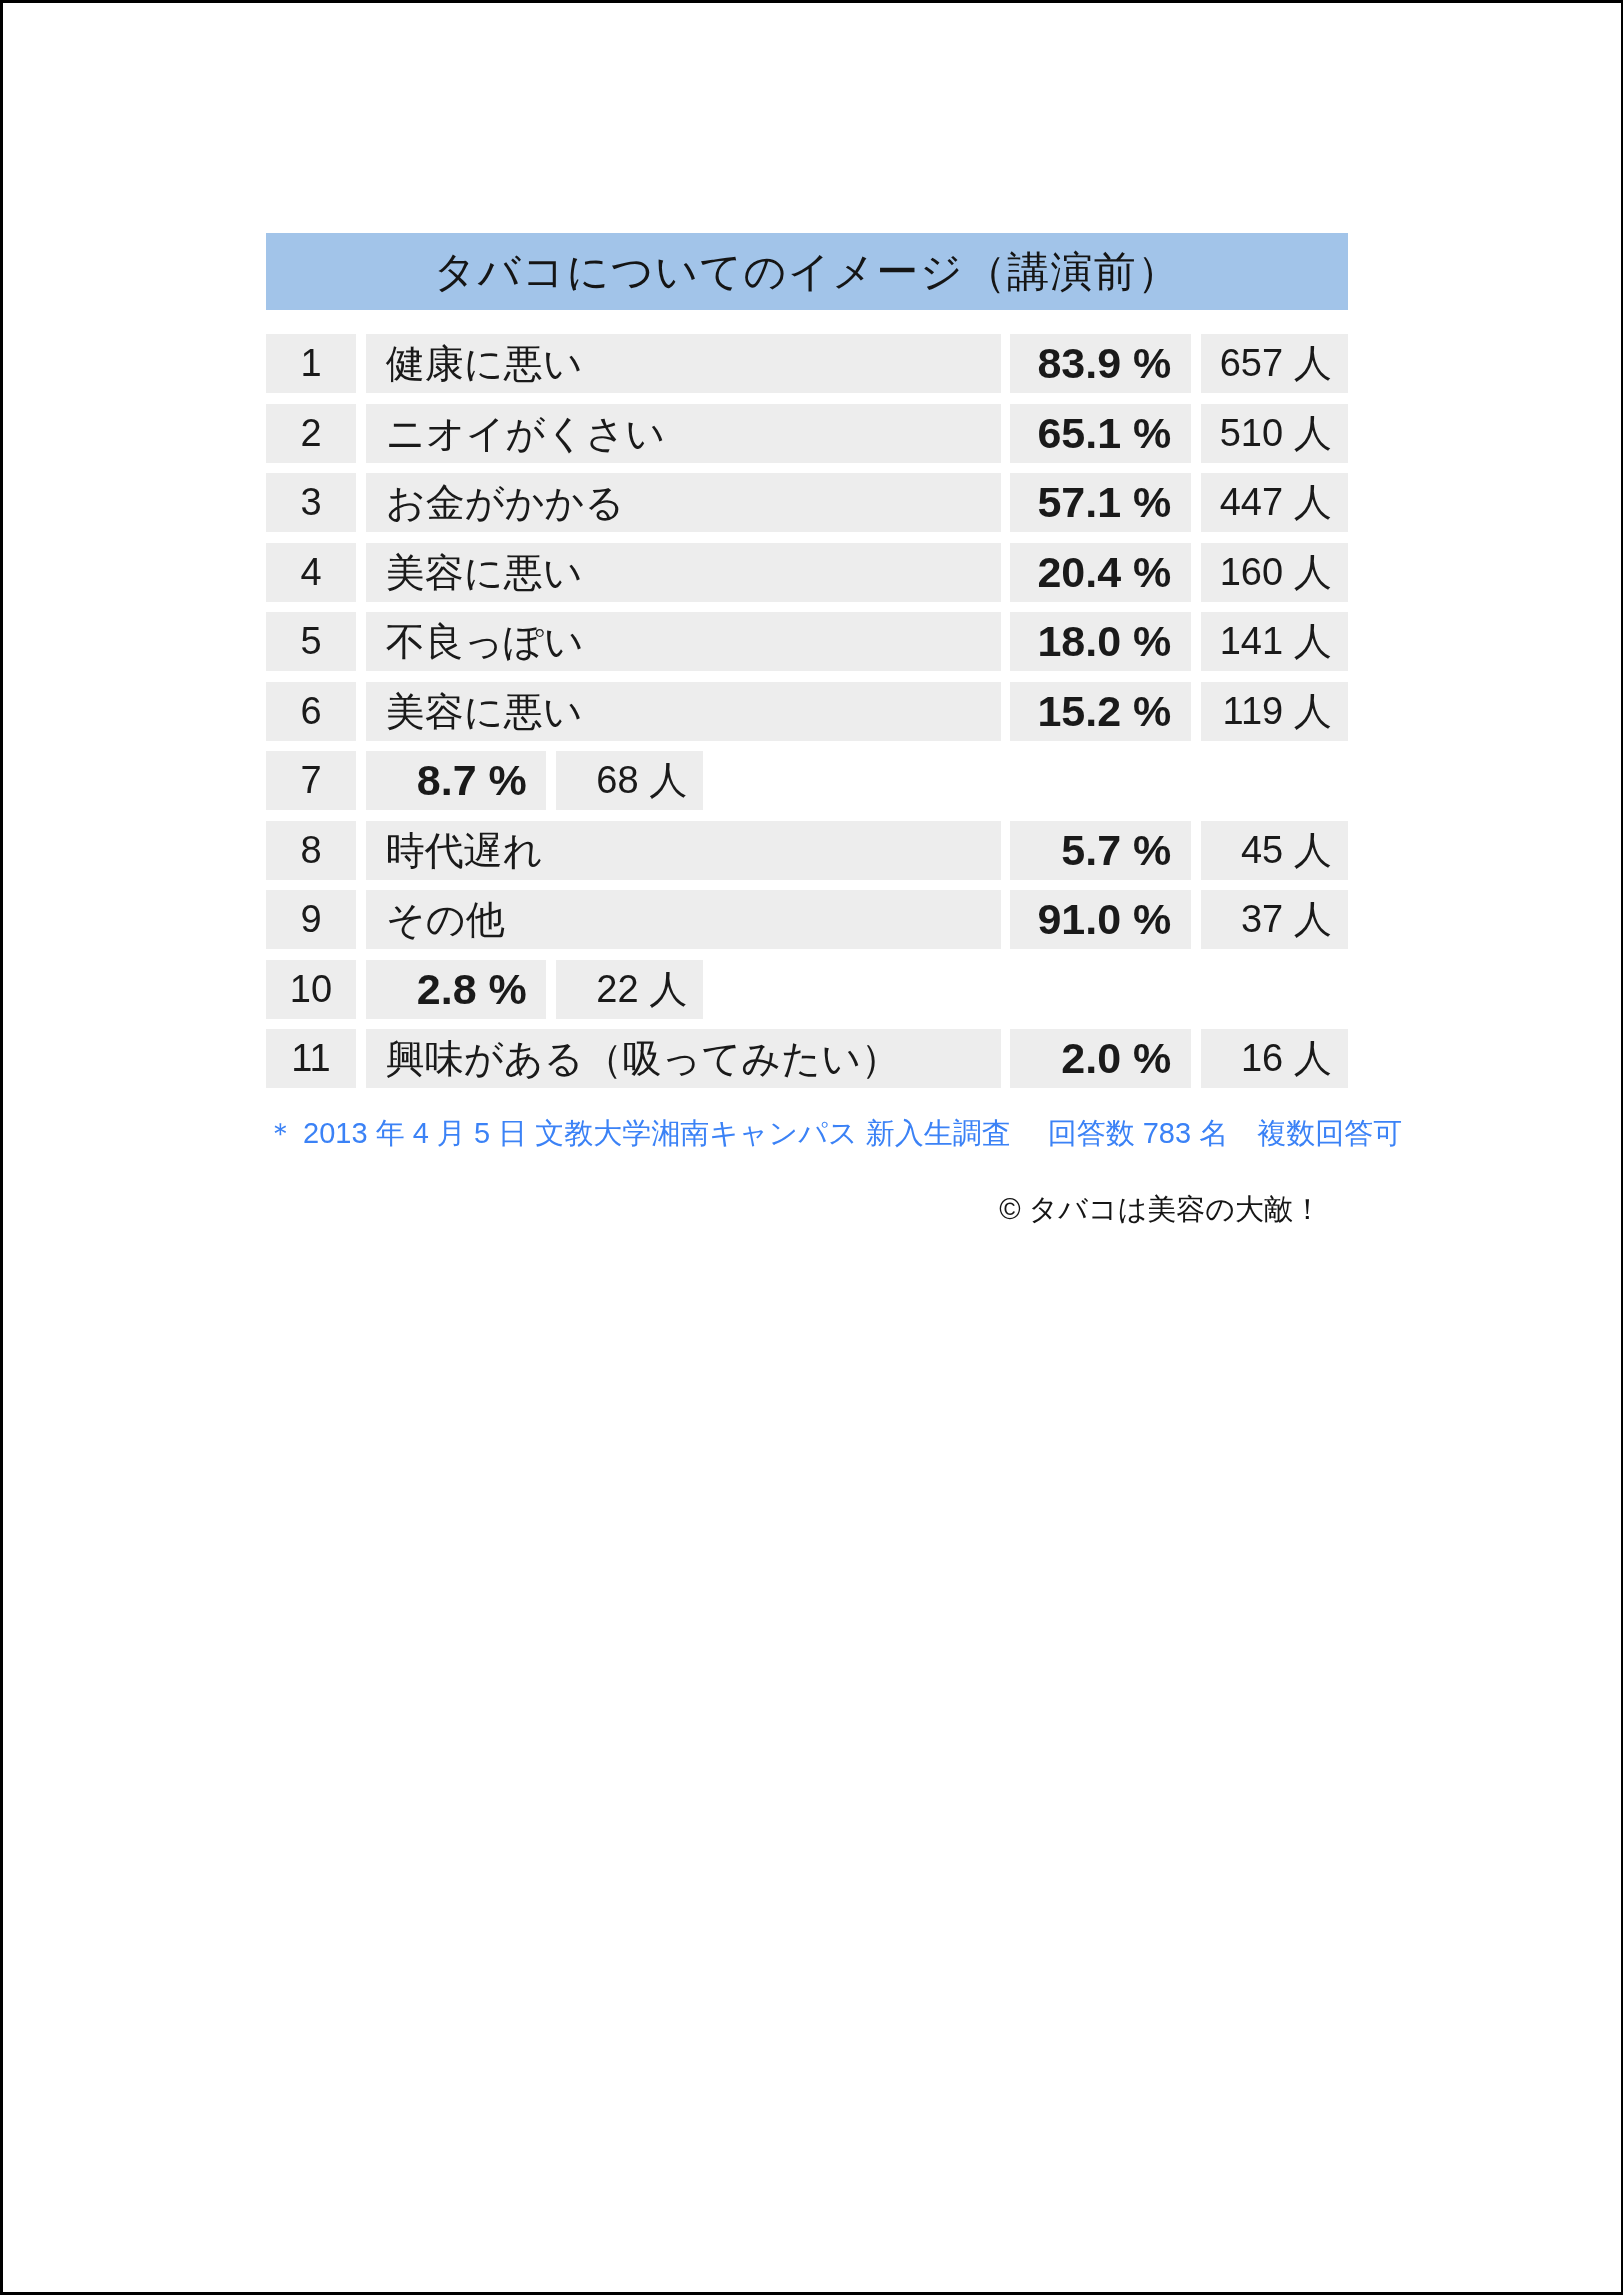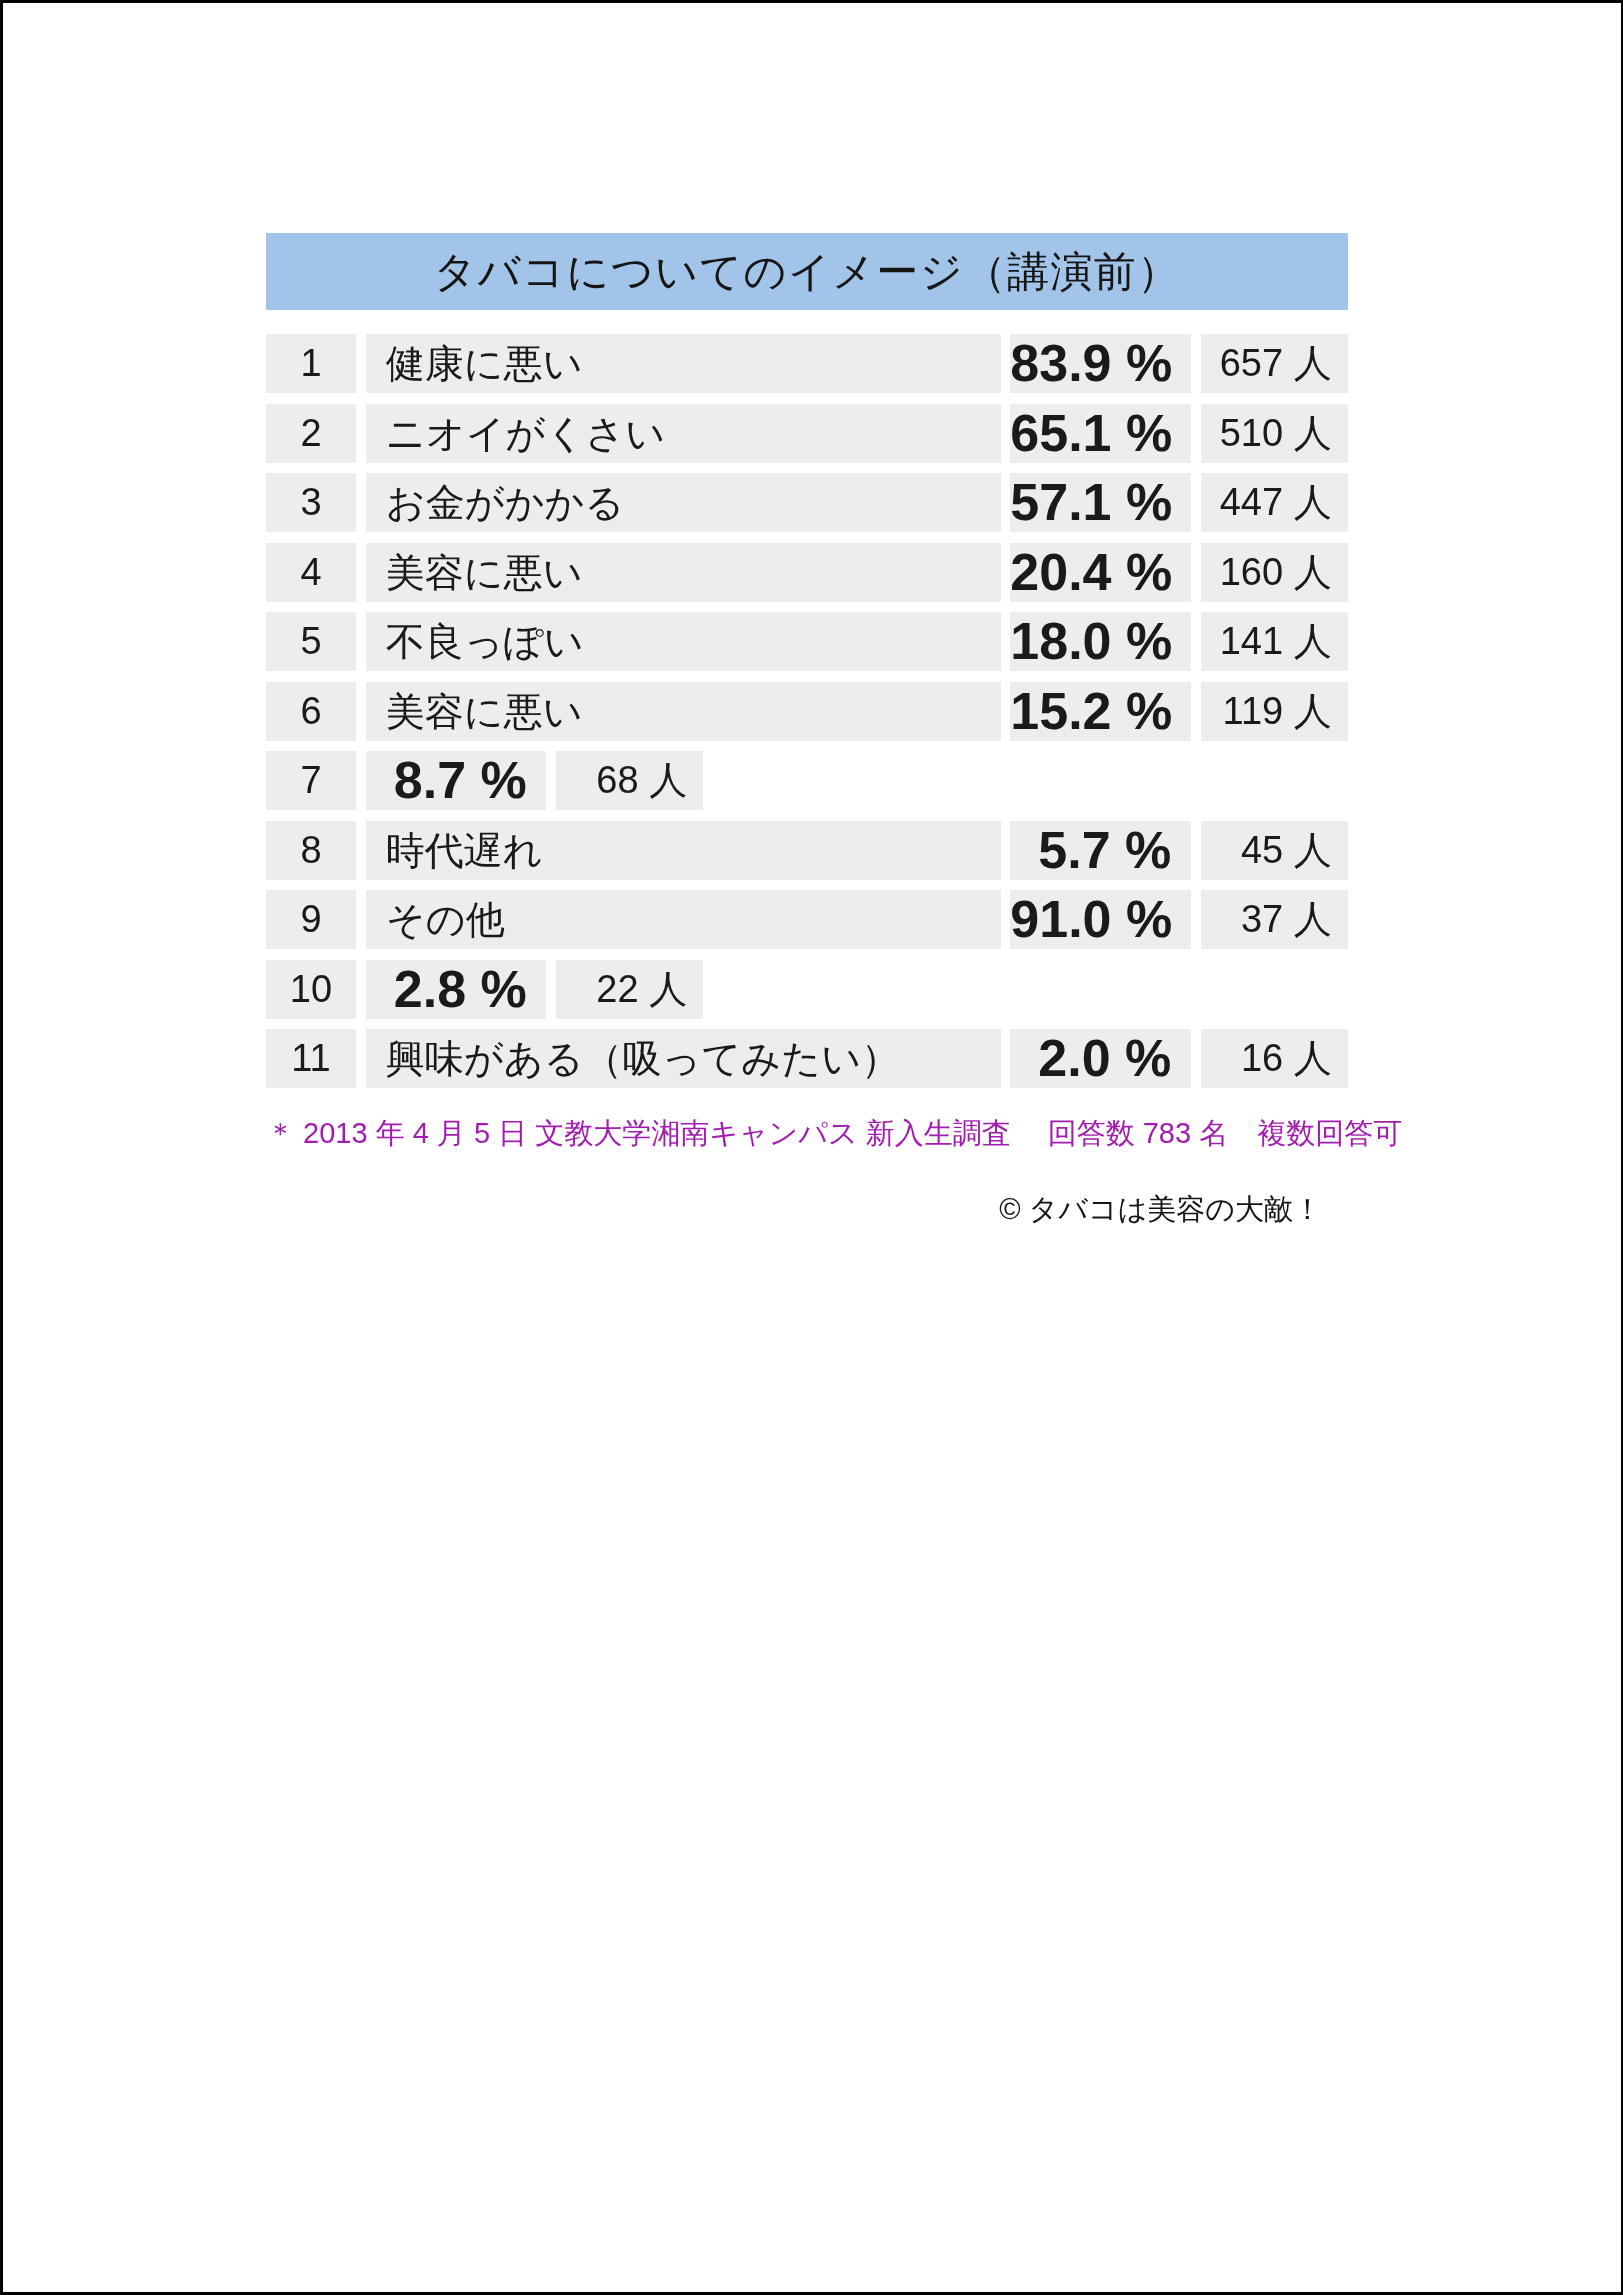--- a/index.html
+++ b/index.html
@@ -60,37 +60,37 @@
   .cell.label {
     flex: 1;
     padding-left: 20px;
     text-align: left;
   }
   .cell.percent {
     width: 161px;
     padding-right: 19.6px;
     text-align: right;
     font-weight: bold;
-    font-size: 52px;
+    font-size: 43px;
   }
   .cell.count {
     width: 131px;
     padding-right: 16.3px;
     text-align: right;
     font-size: 38px;
   }
   .footnote {
     position: absolute;
     left: 263px;
     top: 1111px;
     width: 1082px;
     font-size: 29px;
     line-height: 39px;
     text-align: left;
-    color: #a21caf;
+    color: #3b82f6;
     white-space: nowrap;
   }
   .credit {
     position: absolute;
     left: 263px;
     top: 1187px;
     width: 1082px;
     font-size: 29px;
     line-height: 39px;
     text-align: right;

